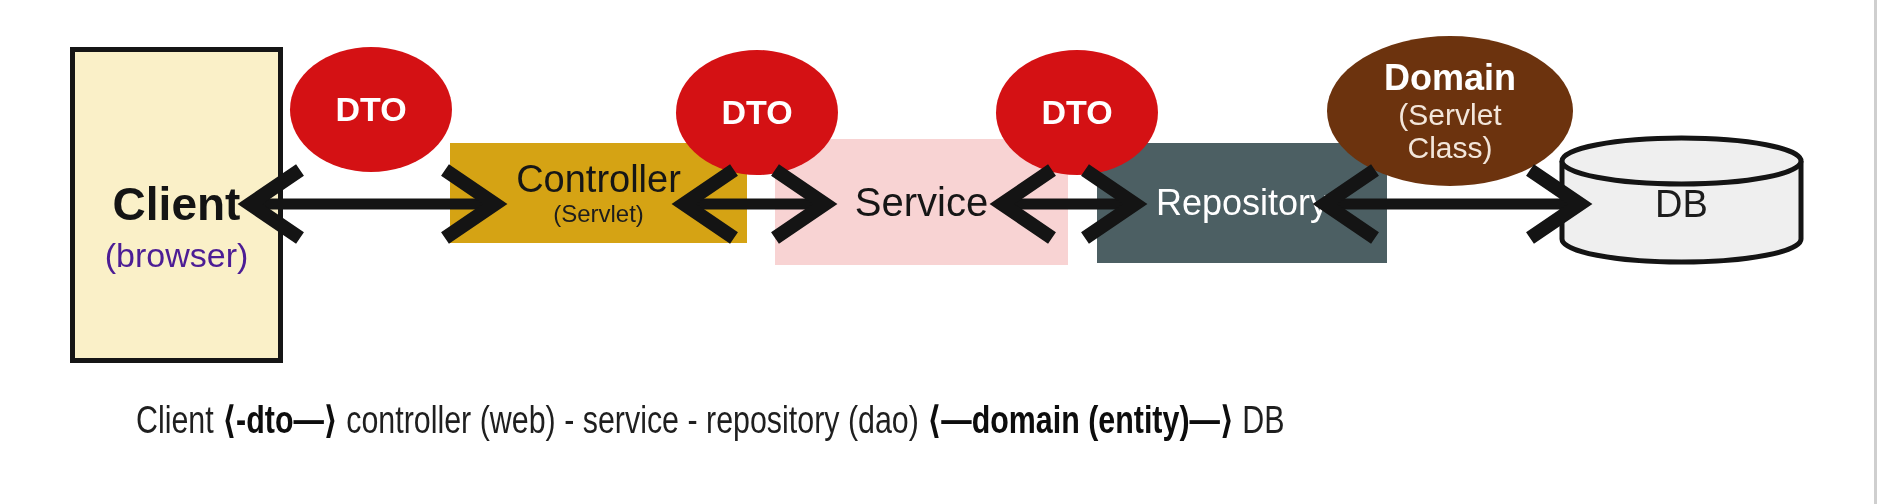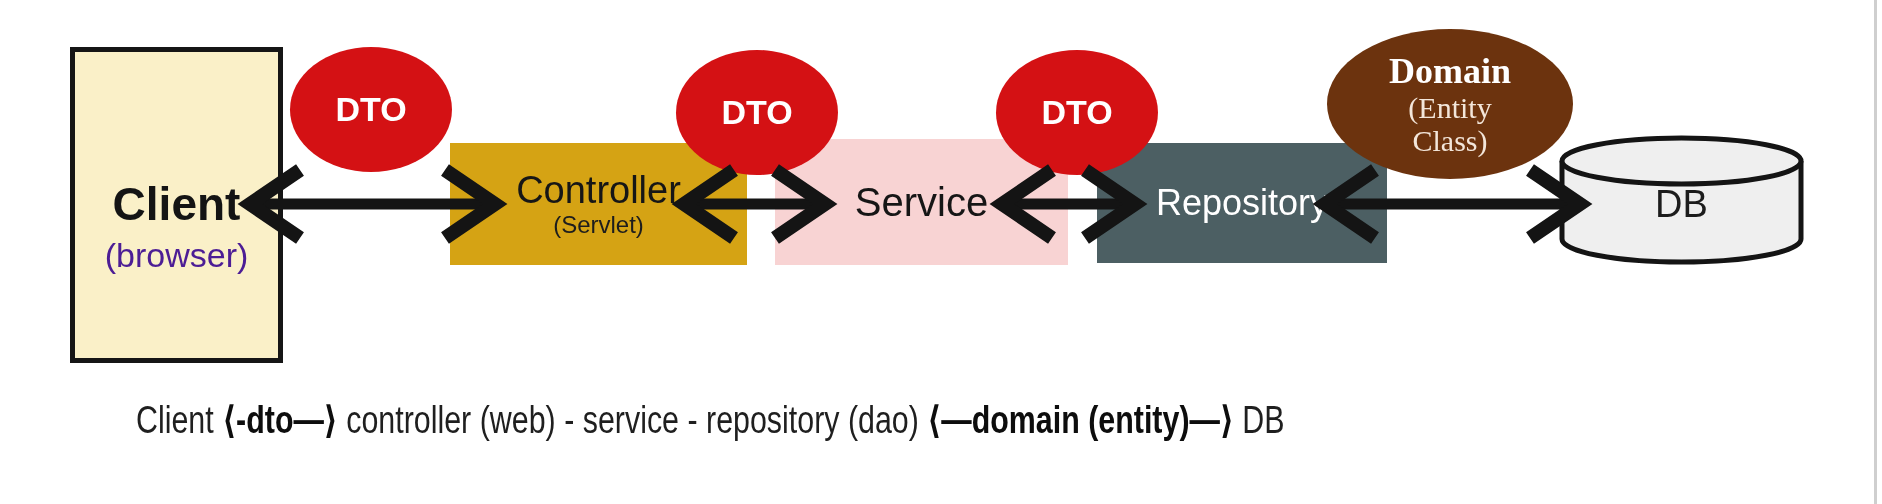--- a/index.html
+++ b/index.html
@@ -11,36 +11,36 @@
     position:absolute;display:flex;flex-direction:column;align-items:center;
     justify-content:center;text-align:center;box-sizing:border-box;
   }
   .client-box{
     left:70px;top:47px;width:213px;height:316px;
     background:var(--client-fill,#FAF0C8);border:5px solid #151515;
     padding-top:44px;gap:10px;
   }
   .client-box .title{font-size:46px;font-weight:bold;color:#141414;line-height:1.05;}
   .client-box .sub{font-size:34px;color:#4c1d95;line-height:1.05;}
-  .controller-box{left:450px;top:143px;width:297px;height:122px;background:var(--controller-fill,#D5A314);}
+  .controller-box{left:450px;top:143px;width:297px;height:100px;background:var(--controller-fill,#D5A314);}
   .controller-box .title{font-size:38px;color:#161616;line-height:1.12;}
   .controller-box .sub{font-size:24px;color:#1d1d1d;line-height:1.12;}
   .service-box{left:775px;top:139px;width:293px;height:126px;background:var(--service-fill,#F8D3D3);text-align:right;}
   .service-box .title{font-size:40px;color:#161616;}
   .repository-box{left:1097px;top:143px;width:290px;height:120px;background:var(--repository-fill,#4C5F63);}
   .repository-box .title{font-size:36px;color:#ffffff;}
   .oval{
     position:absolute;border-radius:50%;display:flex;flex-direction:column;
     align-items:center;justify-content:center;text-align:center;color:#ffffff;
   }
   .dto{width:162px;height:125px;background:var(--dto-fill,#D41114);font-size:34px;font-weight:700;}
   .dto-1{left:290px;top:47px;}
   .dto-2{left:676px;top:50px;}
   .dto-3{left:996px;top:50px;}
-  .domain-oval{left:1327px;top:29px;width:246px;height:150px;background:var(--domain-fill,#6C330E);font-family:Liberation Serif, serif;}
+  .domain-oval{left:1327px;top:36px;width:246px;height:150px;background:var(--domain-fill,#6C330E);}
   .domain-oval .title{font-size:36px;font-weight:bold;line-height:1.12;color:#ffffff;}
   .domain-oval .sub{font-size:30px;line-height:1.1;color:#f3e6da;}
   .db-cyl{position:absolute;left:1558px;top:133px;width:247px;height:134px;}
   .db-cyl .label{
     position:absolute;left:0;right:0;top:50px;text-align:center;
     font-size:38px;color:#1c1c1c;
   }
   .arrow-overlay{position:absolute;left:0;top:0;pointer-events:none;}
   .caption{
     position:absolute;left:136px;top:398px;font-size:38px;color:#1f1f1f;
@@ -85,21 +85,21 @@
   </div>
   <div class="oval dto dto-2">
     <span>DTO</span>
   </div>
   <div class="oval dto dto-3">
     <span>DTO</span>
   </div>
 
   <div class="oval domain-oval">
     <div class="title">Domain</div>
-    <div class="sub">(Entity</div>
+    <div class="sub">(Servlet</div>
     <div class="sub">Class)</div>
   </div>
 
   <svg class="arrow-overlay" width="1882" height="504" viewBox="0 0 1882 504" fill="none" stroke="#141414" stroke-linejoin="miter" stroke-linecap="butt">
 
     <g>
       <line x1="258" y1="204" x2="487" y2="204" stroke-width="11"></line>
       <polyline points="300,170 250,204 300,238" stroke-width="14"></polyline>
       <polyline points="445,170 495,204 445,238" stroke-width="14"></polyline>
     </g>

